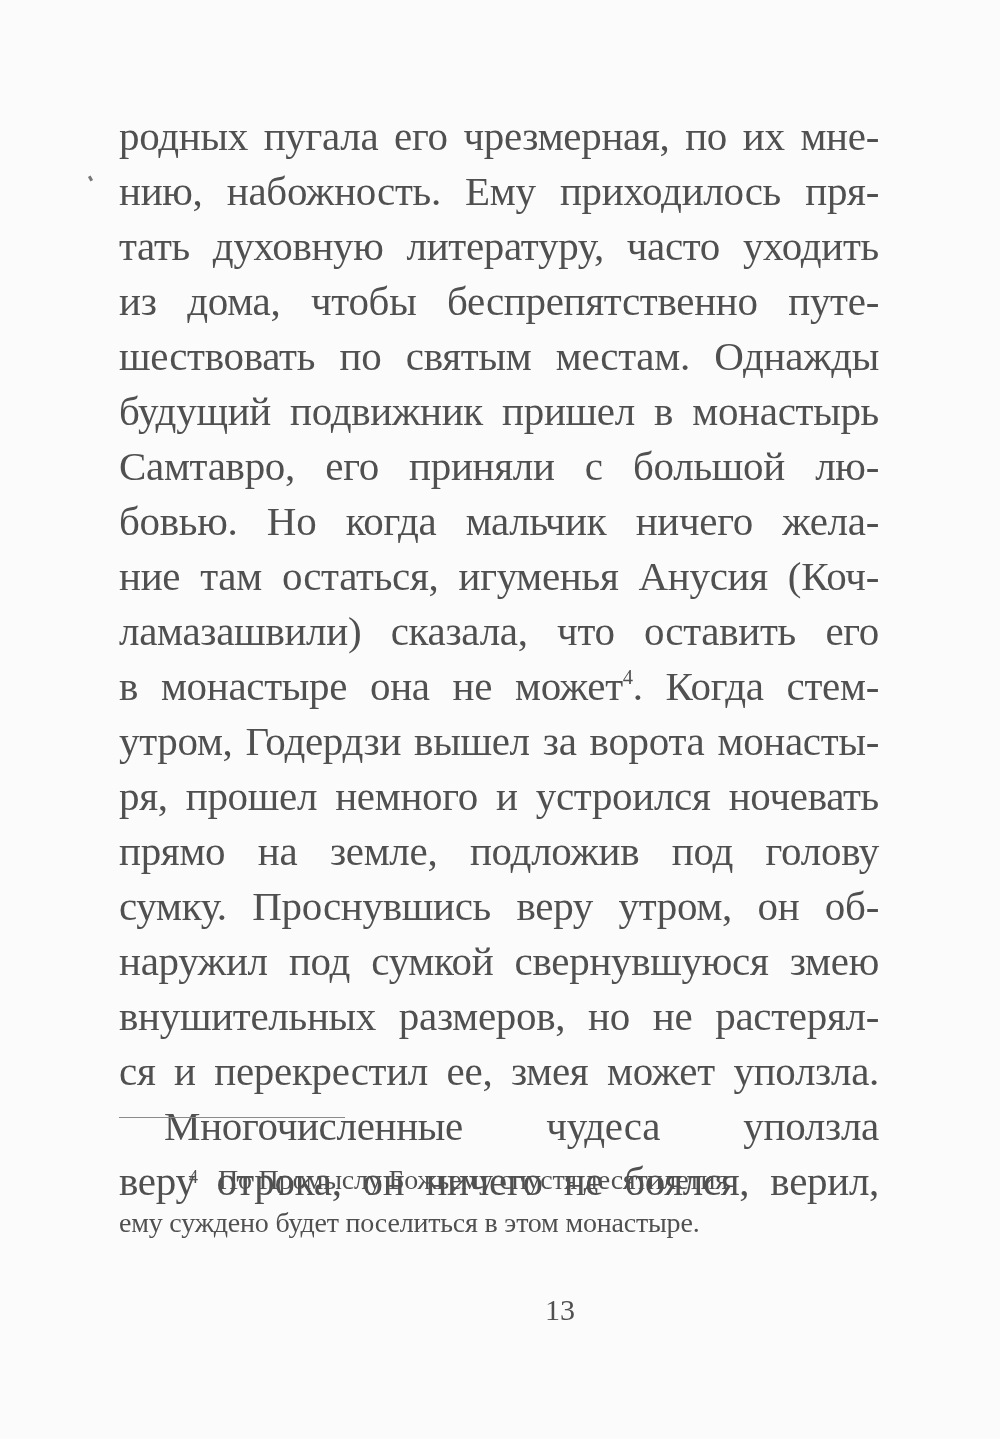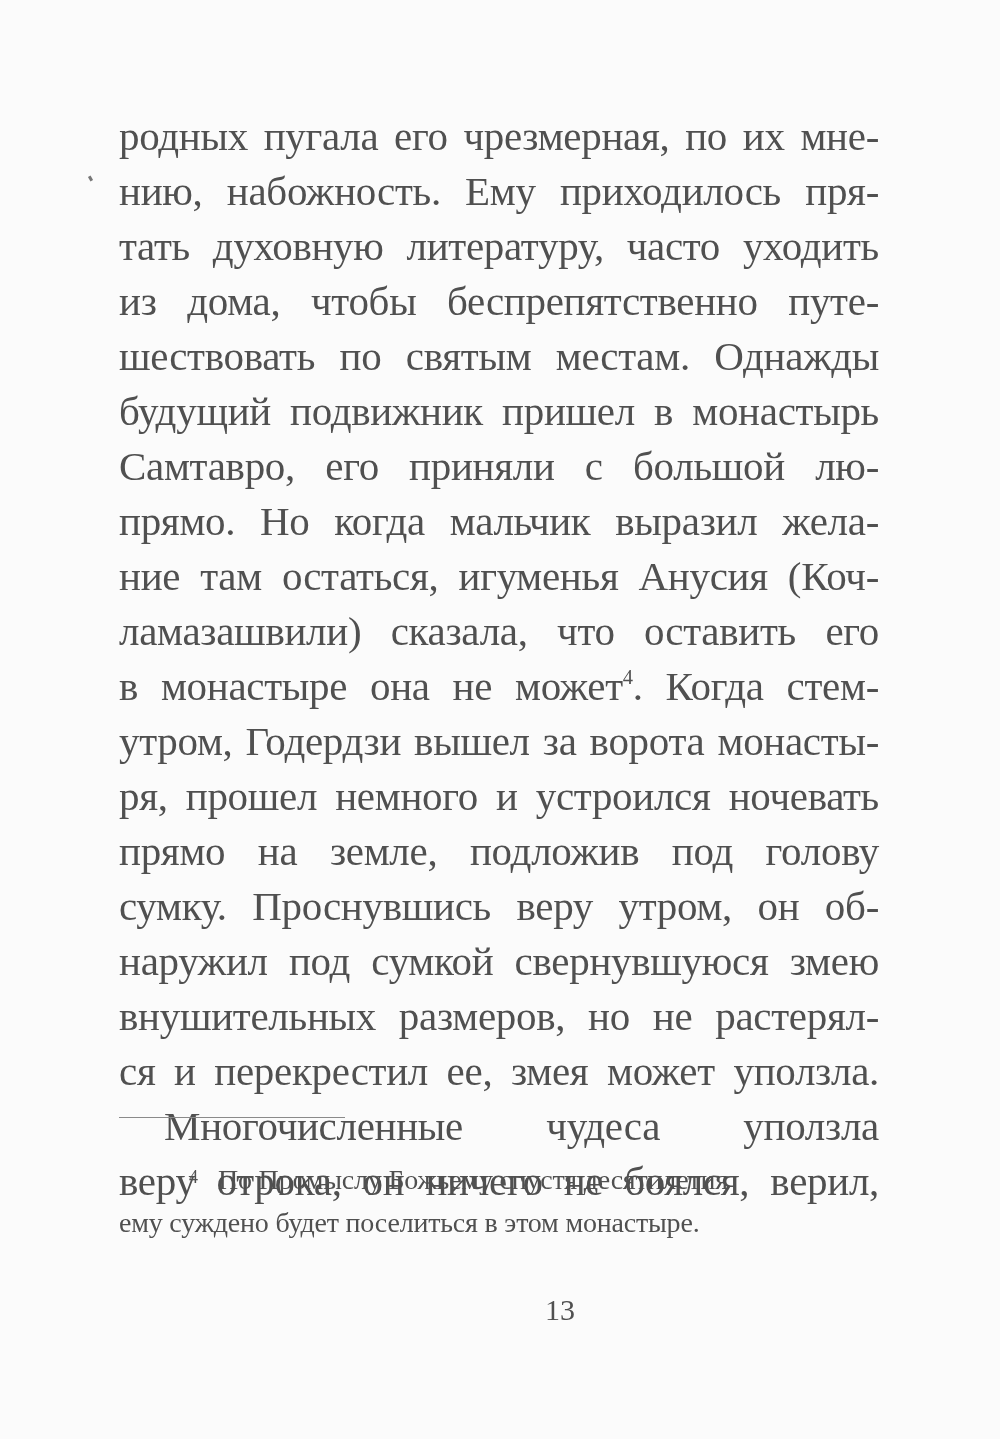--- a/index.html
+++ b/index.html
@@ -62,21 +62,21 @@
   <div class="speck"></div>
 
   <div>
     <div class="line" style="top:112px">родных пугала его чрезмерная, по их мне-</div>
     <div class="line" style="top:167px">нию, набожность. Ему приходилось пря-</div>
     <div class="line" style="top:222px">тать духовную литературу, часто уходить</div>
     <div class="line" style="top:277px">из дома, чтобы беспрепятственно путе-</div>
     <div class="line" style="top:332px">шествовать по святым местам. Однажды</div>
     <div class="line" style="top:387px">будущий подвижник пришел в монастырь</div>
     <div class="line" style="top:442px">Самтавро, его приняли с большой лю-</div>
-    <div class="line" style="top:497px">прямо. Но когда мальчик выразил жела-</div>
+    <div class="line" style="top:497px">бовью. Но когда мальчик ничего жела-</div>
     <div class="line" style="top:552px">ние там остаться, игуменья Анусия (Коч-</div>
     <div class="line" style="top:607px">ламазашвили) сказала, что оставить его</div>
     <div class="line" style="top:662px"><span>в монастыре она не может</span><sup>4</sup><span>. Когда стем-</span></div>
     <div class="line" style="top:717px">утром, Годердзи вышел за ворота монасты-</div>
     <div class="line" style="top:772px">ря, прошел немного и устроился ночевать</div>
     <div class="line" style="top:827px">прямо на земле, подложив под голову</div>
     <div class="line" style="top:882px">сумку. Проснувшись веру утром, он об-</div>
     <div class="line" style="top:937px">наружил под сумкой свернувшуюся змею</div>
     <div class="line" style="top:992px">внушительных размеров, но не растерял-</div>
     <div class="line" style="top:1047px">ся и перекрестил ее, змея может уползла.</div>

